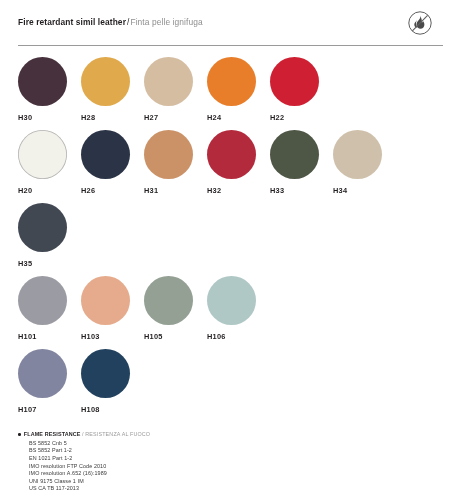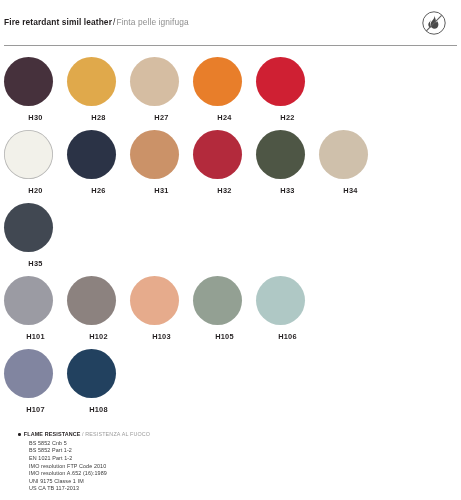--- a/index.html
+++ b/index.html
@@ -13,21 +13,21 @@
     overflow: hidden;
     font-family: "Liberation Sans", sans-serif;
     color: #231f20;
     position: relative;
   }
 
   .page {
     width: 461px;
     height: 500px;
     box-sizing: border-box;
-    padding: 0 4px;
+    padding: 0 18px;
     position: relative;
   }
 
   
   .header {
     padding-top: 13px;
     display: flex;
     align-items: flex-start;
     justify-content: space-between;
   }
@@ -71,21 +71,20 @@
     padding-top: 11px;
   }
   .swatch-row {
     display: flex;
     margin-bottom: 8px;
   }
   .swatch-cell {
     width: 63px;
     margin-right: 0px;
     flex: 0 0 63px;
-    text-align: center;
   }
   .dot {
     width: 49px;
     height: 49px;
     border-radius: 50%;
     display: block;
   }
   .dot.outlined {
     box-shadow: inset 0 0 0 0.8px #b4b4b4;
   }
@@ -225,24 +224,20 @@
         <span class="code">H35</span>
       </div>
     </div>
 
     <div class="swatch-row">
       <div class="swatch-cell">
         <span class="dot" style="background-color: rgb(155, 155, 163);"></span>
         <span class="code">H101</span>
       </div>
       <div class="swatch-cell">
-        <span class="dot" style="background-color: rgb(140, 130, 127);"></span>
-        <span class="code">H102</span>
-      </div>
-      <div class="swatch-cell">
         <span class="dot" style="background-color: rgb(230, 171, 140);"></span>
         <span class="code">H103</span>
       </div>
       <div class="swatch-cell">
         <span class="dot" style="background-color: rgb(147, 160, 147);"></span>
         <span class="code">H105</span>
       </div>
       <div class="swatch-cell">
         <span class="dot" style="background-color: rgb(175, 200, 197);"></span>
         <span class="code">H106</span>

